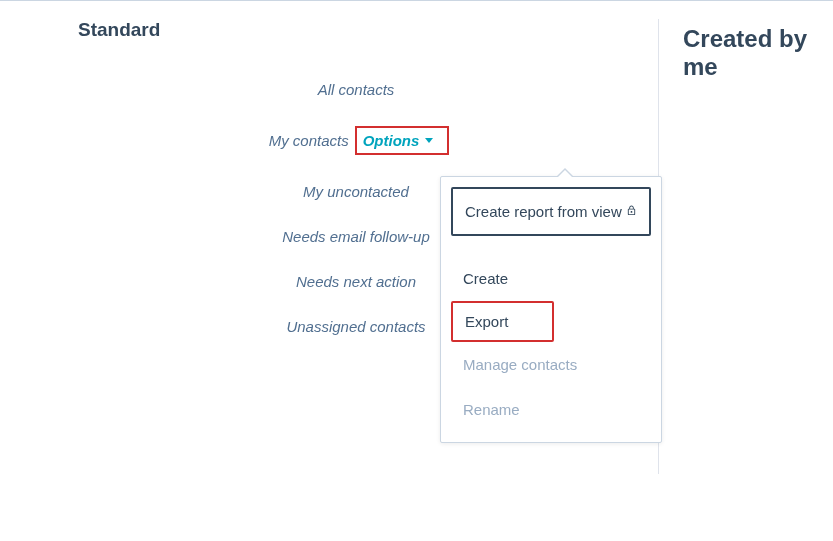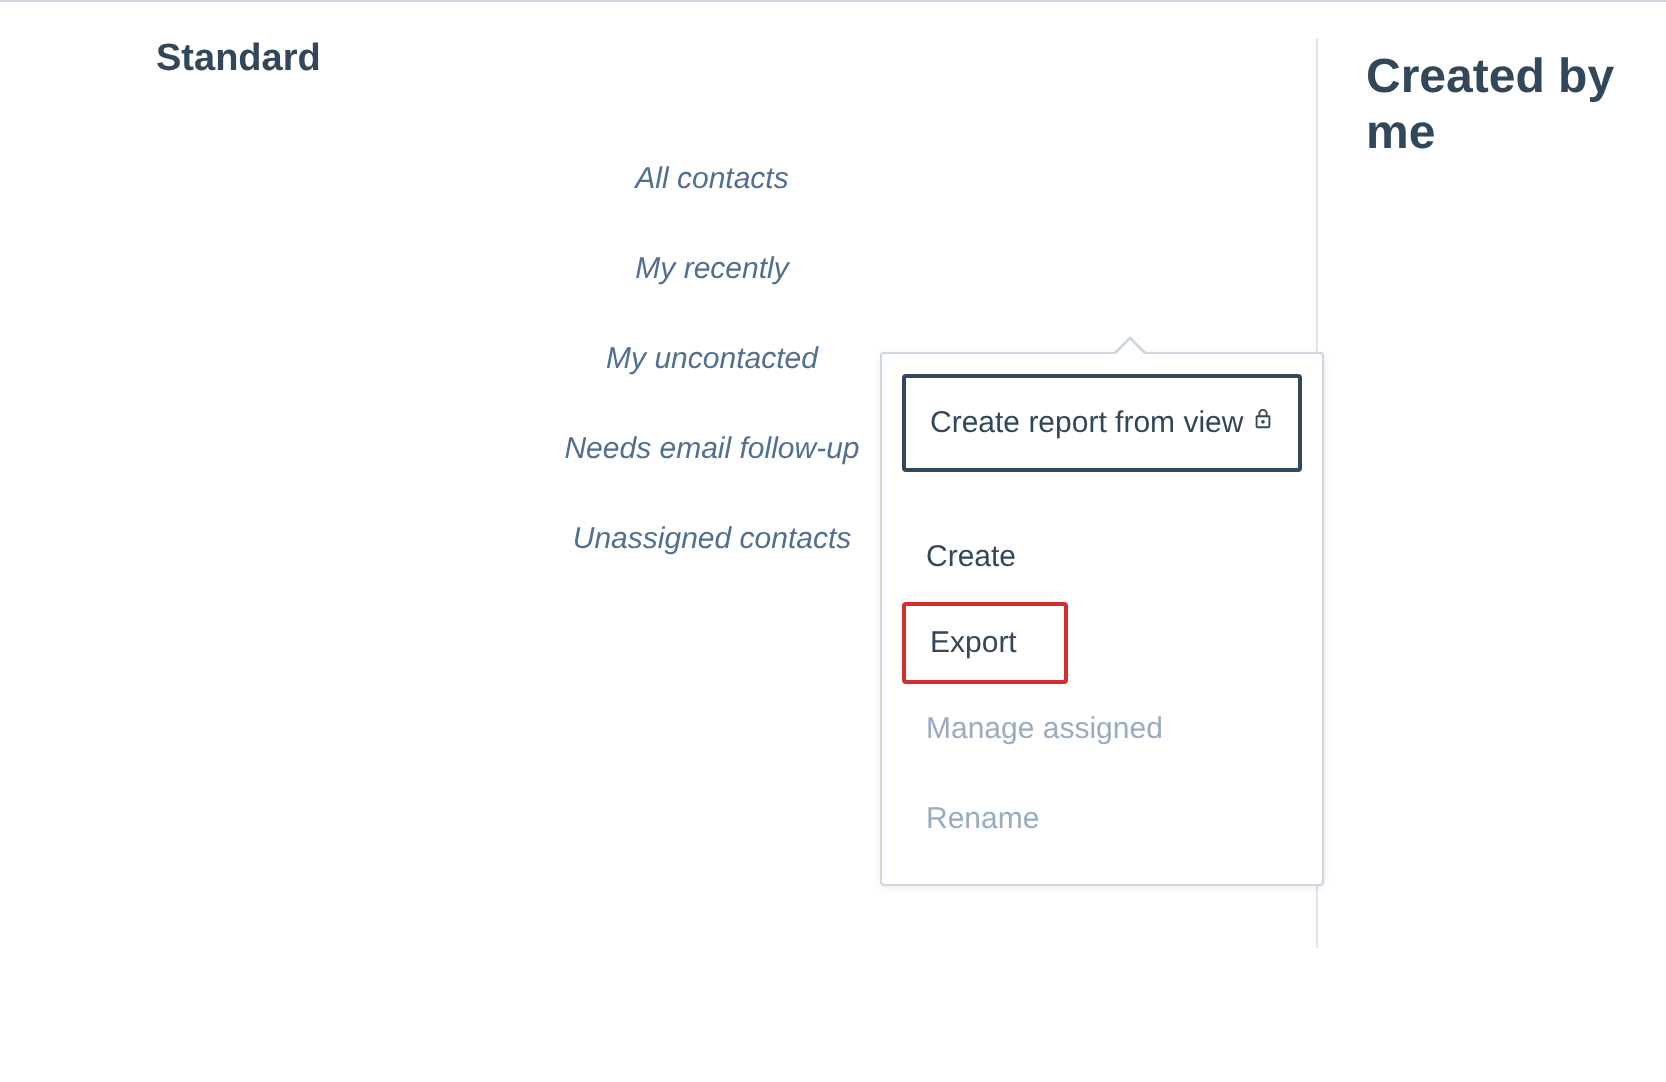--- a/index.html
+++ b/index.html
@@ -133,47 +133,56 @@
       border: 2px solid #33475b;
       margin-bottom: 20px;
     }
     .dd-item.disabled {
       color: #99acc2;
       cursor: default;
     }
     .dd-item.red-box {
       border: 2px solid #d32f2f;
       padding: 10px 12px;
-      width: 83px;
+      width: 103px;
       margin-left: 0;
     }
     .lock-icon svg {
       width: 11px;
       height: 13px;
       fill: #33475b;
     }
   </style>
 </head>
 <body>
 
 <div class="container">
   <div class="left-col">
     <div class="section-title">Standard</div>
     <div class="list">
       <div class="list-item">
         <span>All contacts</span>
       </div>
       <div class="list-item">
-        <span>My recently</span>
+        <span>My contacts</span>
+        <span class="options-wrap highlight-red">
+          <span class="options-btn">
+            <span>Options</span>
+            <span class="caret"></span>
+          </span>
+        </span>
       </div>
       <div class="list-item">
         <span>My uncontacted</span>
       </div>
       <div class="list-item">
         <span>Needs email follow-up</span>
+      </div>
+      <div class="list-item">
+        <span>Needs next action</span>
       </div>
       <div class="list-item">
         <span>Unassigned contacts</span>
       </div>
     </div>
   </div>
 
   <div class="right-col">
     <div class="right-title">Created by me</div>
   </div>
@@ -188,18 +197,18 @@
         </svg>
     </span>
   </div>
   <div class="dd-item">
     <span>Create</span>
   </div>
   <div class="dd-item red-box">
     <span>Export</span>
   </div>
   <div class="dd-item disabled">
-    <span>Manage assigned</span>
+    <span>Manage contacts</span>
   </div>
   <div class="dd-item disabled">
     <span>Rename</span>
   </div>
 </div>
 
 </body></html>

